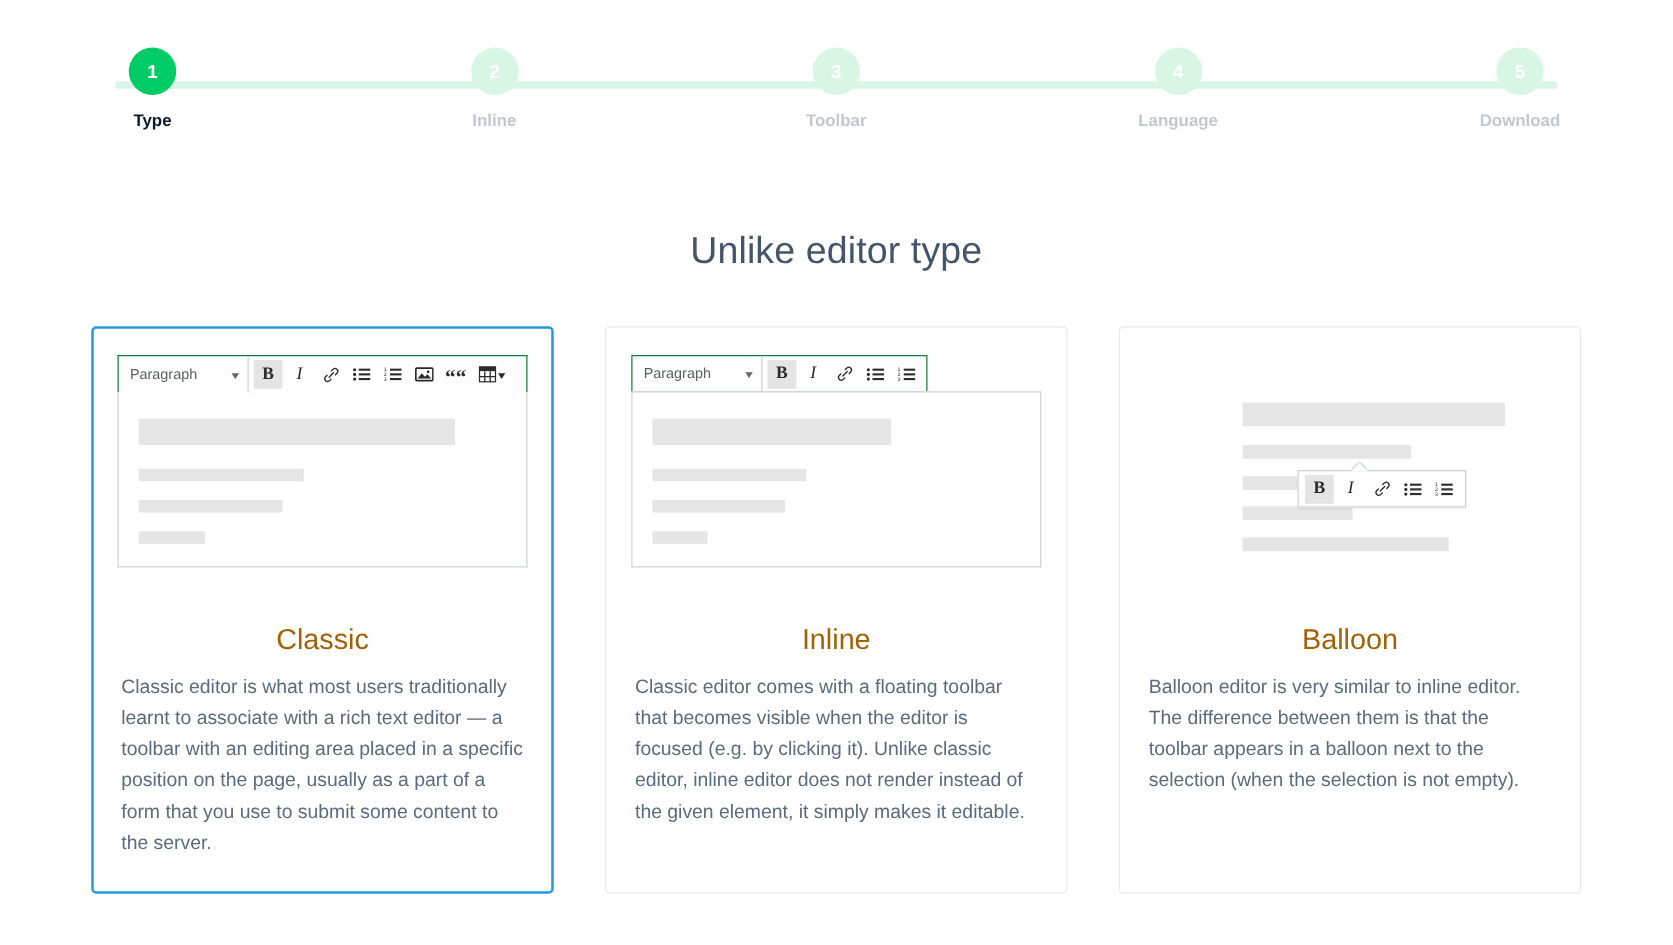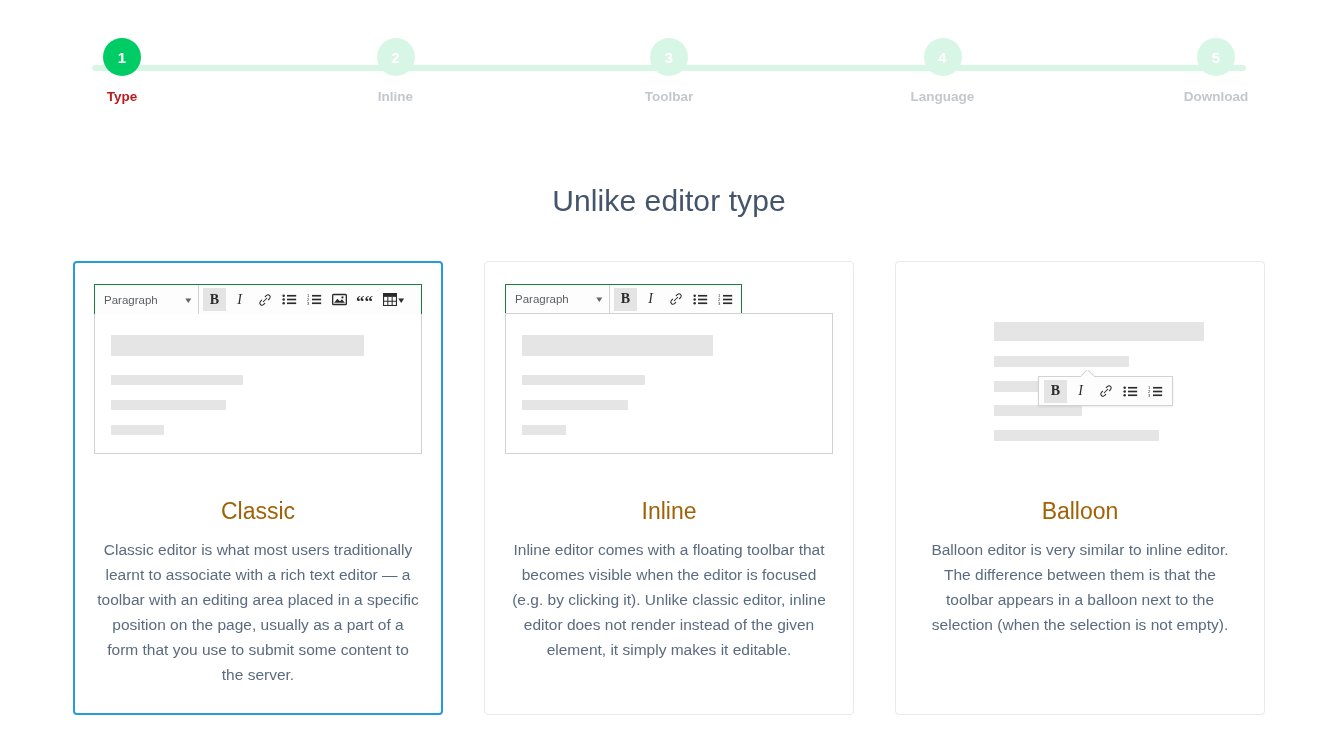--- a/index.html
+++ b/index.html
@@ -58,21 +58,21 @@
     background: #00cc66;
     box-shadow: 0 0 0 0 rgba(0,204,102,.0);
   }
   .step-label {
     margin-top: 13px;
     font-size: 13.5px;
     font-weight: bold;
     color: #c3c8ce;
     white-space: nowrap;
   }
-  .step.active .step-label { color: #b91c1c; }
+  .step.active .step-label { color: #0f172a; }
 
   
   .page-title {
     text-align: center;
     margin-top: 66px;
     font-size: 30px;
     font-weight: normal;
     color: #44546a;
     letter-spacing: .1px;
   }
@@ -192,21 +192,21 @@
 
   
   .card-title {
     text-align: center;
     font-size: 23px;
     font-weight: normal;
     color: #a16207;
     margin-top: 28px;
   }
   .card-desc {
-    text-align: center;
+    text-align: left;
     font-size: 15.5px;
     line-height: 25px;
     color: #5b6b7f;
     margin-top: 12px;
     padding: 0 3px 26px 3px;
   }
 
   
   svg { display: block; }
 </style>
@@ -377,21 +377,21 @@
         </div>
       </div>
       <div class="ed-body detached">
         <div class="ph h-big" style="width:65%"></div>
         <div class="ph h-sm" style="width:42%"></div>
         <div class="ph h-sm" style="width:36%"></div>
         <div class="ph h-sm last" style="width:15%"></div>
       </div>
     </div>
     <h2 class="card-title">Inline</h2>
-    <p class="card-desc">Inline editor comes with a floating toolbar that becomes visible when the editor is focused (e.g. by clicking it). Unlike classic editor, inline editor does not render instead of the given element, it simply makes it editable.</p>
+    <p class="card-desc">Classic editor comes with a floating toolbar that becomes visible when the editor is focused (e.g. by clicking it). Unlike classic editor, inline editor does not render instead of the given element, it simply makes it editable.</p>
   </div>
 
   <div class="card">
     <div class="card-preview balloon-preview">
       <div class="ph bp1"></div>
       <div class="ph bp2"></div>
       <div class="ph bp3"></div>
       <div class="ph bp4"></div>
       <div class="ph bp5"></div>
 

